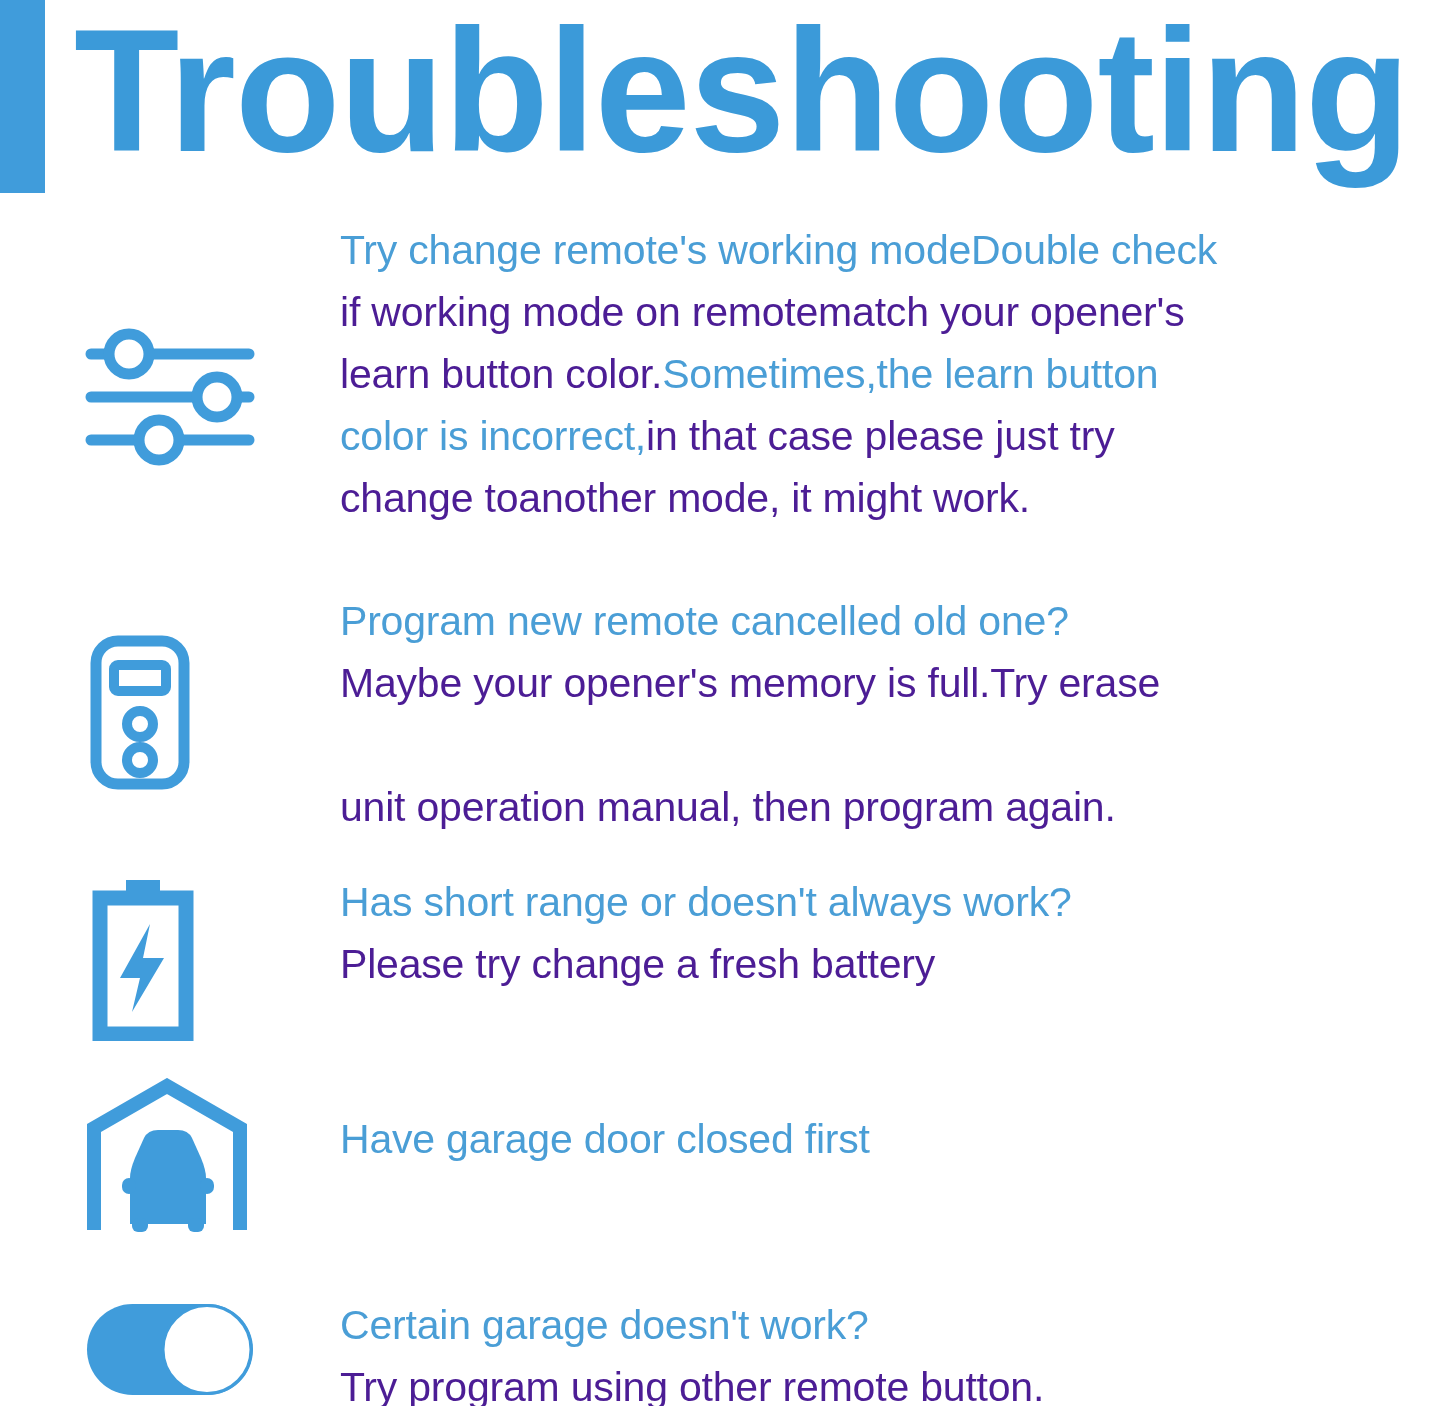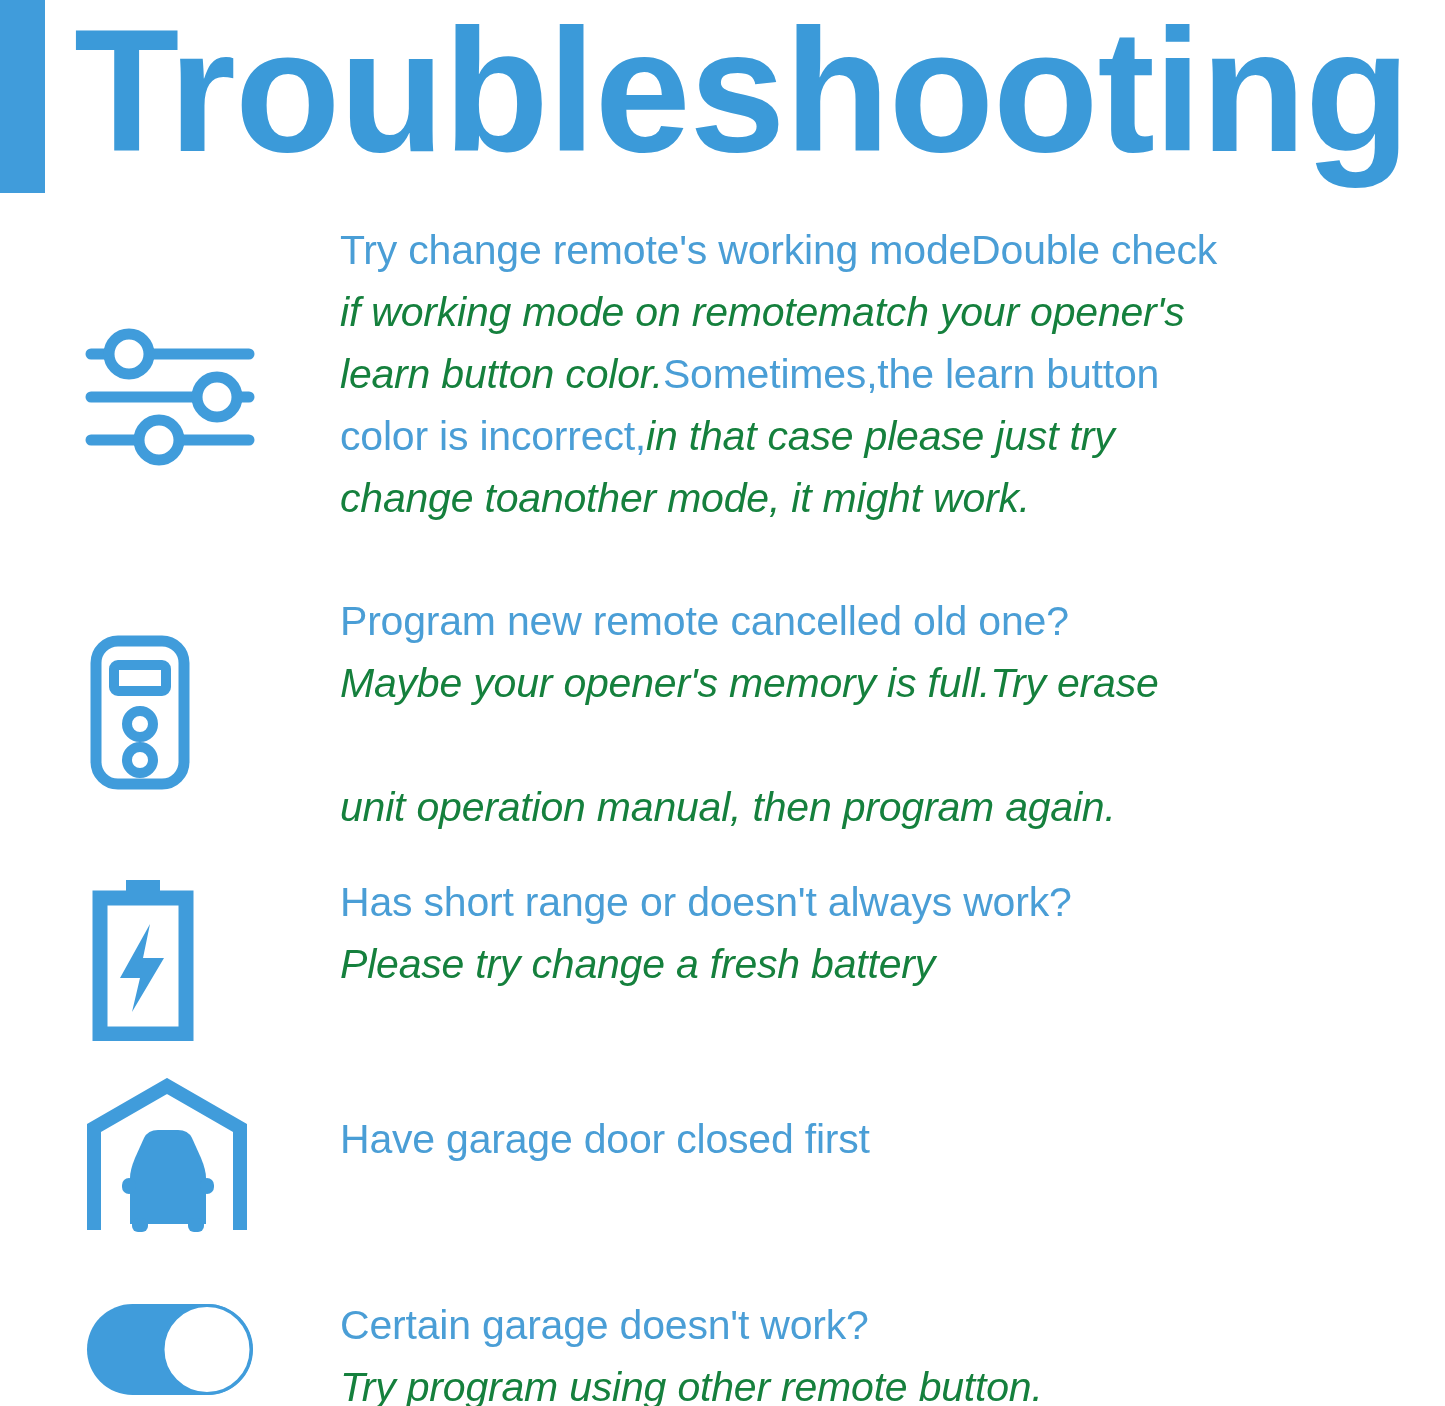--- a/index.html
+++ b/index.html
@@ -62,21 +62,21 @@
     position: absolute;
     left: 340px;
     top: 0;
     width: 1115px;
     font-size: 41px;
     line-height: 62px;
     color: #101010;
     letter-spacing: -0.2px;
   }
   .hl { color: #4A9ED6; }
-  .blk { color: #15803d; font-style: italic; }
+  .blk { color: #4c1d95; }
 
   
   #row-working-mode  { top: 219px; }
   #row-working-mode .row-icon { left: 85px; top: 103px; }
 
   #row-memory-full   { top: 590px; }
   #row-memory-full .row-icon { left: 90px; top: 45px; }
 
   #row-short-range   { top: 871px; }
   #row-short-range .row-icon { left: 88px; top: 5px; }

